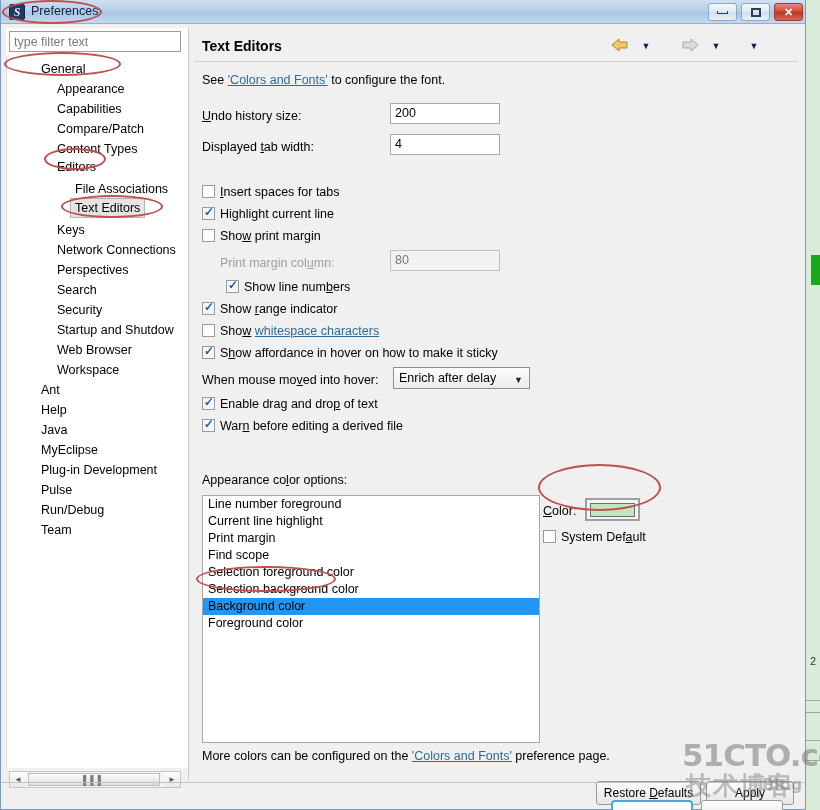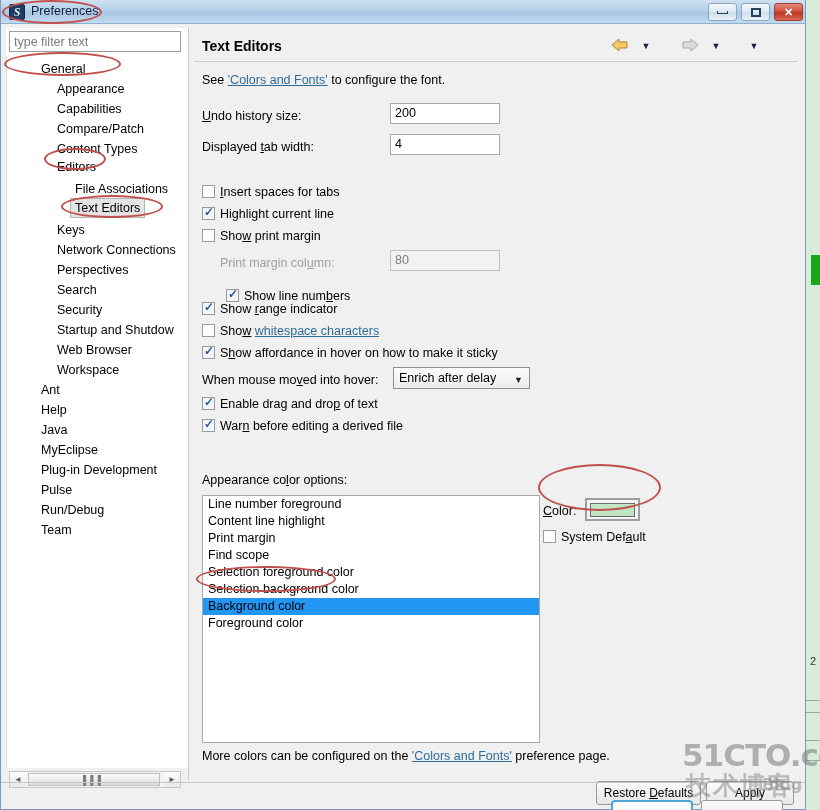--- a/index.html
+++ b/index.html
@@ -365,21 +365,21 @@
 
       <div class="cbrow" style="left:12px; top:201px;">
         <span class="cb"></span><span class="lbl"><span>Sho</span><span class="mn">w</span><span> print margin</span></span>
       </div>
 
       <div class="form-label disabled" style="left:30px; top:228px;">
         <span>Print margin col</span><span class="mn">u</span><span>mn:</span>
       </div>
       <div class="txtfield disabled" style="left:200px; top:222px; width:110px;">80</div>
 
-      <div class="cbrow" style="left:12px; top:261px;padding-left:24px;">
+      <div class="cbrow" style="left:12px; top:252px;padding-left:24px;">
         <span class="cb checked"></span><span class="lbl">Show line num<span class="mn">b</span>ers</span>
       </div>
 
       <div class="cbrow" style="left:12px; top:274px;">
         <span class="cb checked"></span><span class="lbl">Show <span class="mn">r</span>ange indicator</span>
       </div>
 
       <div class="cbrow" style="left:12px; top:296px;">
         <span class="cb"></span><span class="lbl"><span>Sho</span><span class="mn">w</span><span> </span><span class="link">whitespace characters</span></span>
       </div>
@@ -404,21 +404,21 @@
         <span class="cb checked"></span><span class="lbl"><span>War</span><span class="mn">n</span><span> before editing a derived file</span></span>
       </div>
 
 
       <div class="form-label" style="left:12px; top:445px;">
         <span>Appearance co</span><span class="mn">l</span><span>or options:</span>
       </div>
 
       <div class="listbox" style="left:12px; top:467px; width:338px; height:248px;">
         <div class="listrow">Line number foreground</div>
-        <div class="listrow">Content line highlight</div>
+        <div class="listrow">Current line highlight</div>
         <div class="listrow">Print margin</div>
         <div class="listrow">Find scope</div>
         <div class="listrow">Selection foreground color</div>
         <div class="listrow">Selection background color</div>
         <div class="listrow sel">Background color</div>
         <div class="listrow">Foreground color</div>
       </div>
 
       <div class="swatch-label" style="left:353px; top:476px;">
         <span class="mn">C</span><span>o</span><span>lor:</span>

